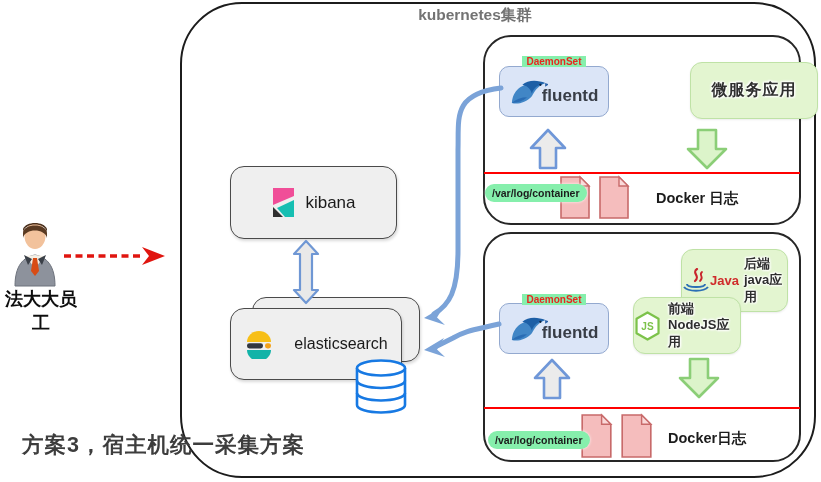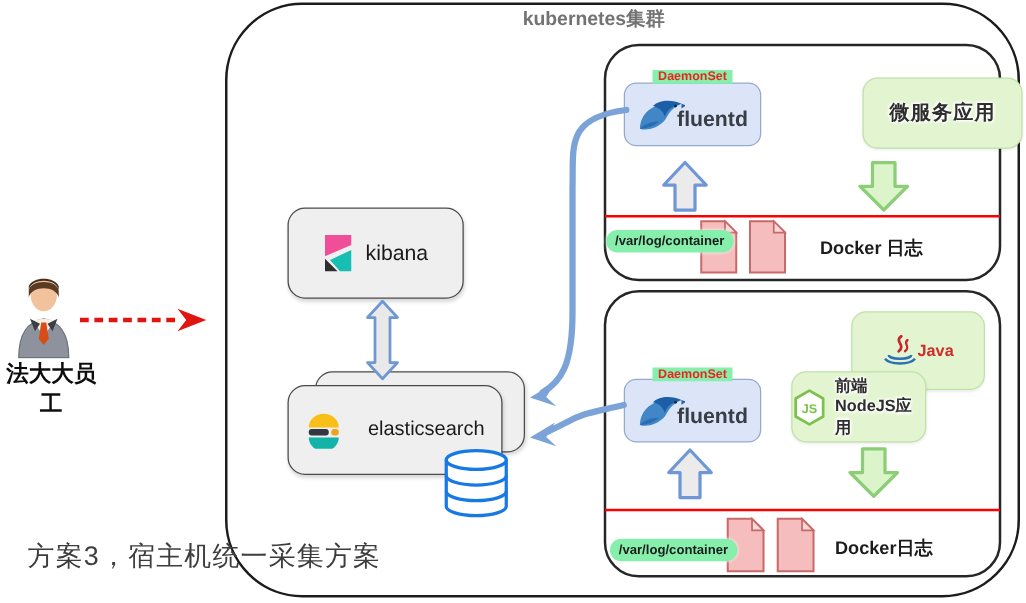--- a/index.html
+++ b/index.html
@@ -66,21 +66,21 @@
   .red-line { height:0; border-top:2.5px solid #ff0000; z-index:2; }
 
   .log-pill {
     background:#86efac; border-radius:10px; padding:3px 7px;
     font-size:10.5px; font-weight:bold; color:#1c1c1c; z-index:4;
     box-shadow:0 0 3px rgba(255,255,255,0.9);
   }
   .docker-label { font-size:14.5px; font-weight:bold; color:#1c1c1c; z-index:3; }
 
   .caption {
-    left:22px; top:430px; font-size:21.5px; font-weight:normal; color:#3d3d3d;
+    left:22px; top:430px; font-size:21.5px; font-weight:bold; color:#3d3d3d;
     z-index:8; letter-spacing:1px;text-align:center;
   }
   .actor-label { left:0px; top:287px; width:82px; text-align:center;
     font-size:18px; font-weight:bold; color:#0d0d0d; }
 
   svg { display:block; }
   .overlay { pointer-events:none; z-index:6; }
 </style>
 </head>
 <body>
@@ -100,21 +100,21 @@
   <div class="abs actor-label">法大大员工</div>
 
   <svg class="abs" style="left:62px; top:246px;" width="106" height="20" viewBox="0 0 106 20">
     <line x1="2" y1="10" x2="82" y2="10" stroke="#e0150f" stroke-width="3.5" stroke-dasharray="7,4.5"></line>
     <polygon points="80,1 103,10 80,19 87,10" fill="#e0150f"></polygon>
   </svg>
 
   <div class="abs cluster"></div>
   <div class="abs cluster-title">kubernetes集群</div>
 
-  <div class="abs gray-box" style="left:230px; top:166px; width:141px; height:73px; z-index:2;">
+  <div class="abs gray-box" style="left:230px; top:166px; width:167px; height:73px; z-index:2;">
     <svg width="25" height="31" viewBox="0 0 25 31">
       <polygon points="2,1 23,1 23,9 2,18" fill="#f04e98"></polygon>
       <polygon points="2,20 12,30 2,30" fill="#2f2f2f"></polygon>
       <polygon points="6,21 23,13 23,30 14,30" fill="#16bfb2"></polygon>
     </svg>
     <span class="kibana-label">kibana</span>
   </div>
 
   <svg class="abs" style="left:292px; top:239px; z-index:3;" width="28" height="66" viewBox="0 0 28 66">
     <polygon points="14,2 26,15 20,15 20,51 26,51 14,64 2,51 8,51 8,15 2,15" fill="#e9e9e9" stroke="#6f97d4" stroke-width="2.2" stroke-linejoin="round"></polygon>
@@ -185,20 +185,24 @@
   <div class="abs app-box" style="left:681px; top:249px; width:107px; height:63px; gap:5px; z-index:2;">
     <div style="display:flex; flex-direction:row; align-items:center;">
       <svg width="28" height="26" viewBox="0 0 28 26">
         <path d="M15,1 C9,5 19,8 13,13" fill="none" stroke="#c8242c" stroke-width="2.2" stroke-linecap="round"></path>
         <path d="M20,4 C16,7 23,9 18,13" fill="none" stroke="#c8242c" stroke-width="1.8" stroke-linecap="round"></path>
         <path d="M5,16 C5,20 23,20 23,16" fill="none" stroke="#2b6fb5" stroke-width="2"></path>
         <path d="M2,19 C6,24 22,24 26,19" fill="none" stroke="#2b6fb5" stroke-width="2"></path>
       </svg>
       <span style="font-size:13px; font-weight:bold; color:#d02b2b; line-height:1;">Java</span>
     </div>
+    <div class="halo-text app-lines">
+      <div>后端</div>
+      <div>java应用</div>
+    </div>
   </div>
 
   <div class="abs app-box" style="left:633px; top:297px; width:108px; height:57px; gap:7px; z-index:3;">
     <svg width="28" height="32" viewBox="0 0 32 36">
       <path d="M16,2 L29,9.5 V26.5 L16,34 L3,26.5 V9.5 Z" fill="#ffffff" stroke="#7cc24a" stroke-width="2.6" stroke-linejoin="round"></path>
       <text x="16" y="23" text-anchor="middle" font-size="12" font-weight="bold" fill="#7cc24a" font-family="Liberation Sans, sans-serif">JS</text>
     </svg>
     <div class="halo-text app-lines">
       <div>前端</div>
       <div>NodeJS应用</div>

